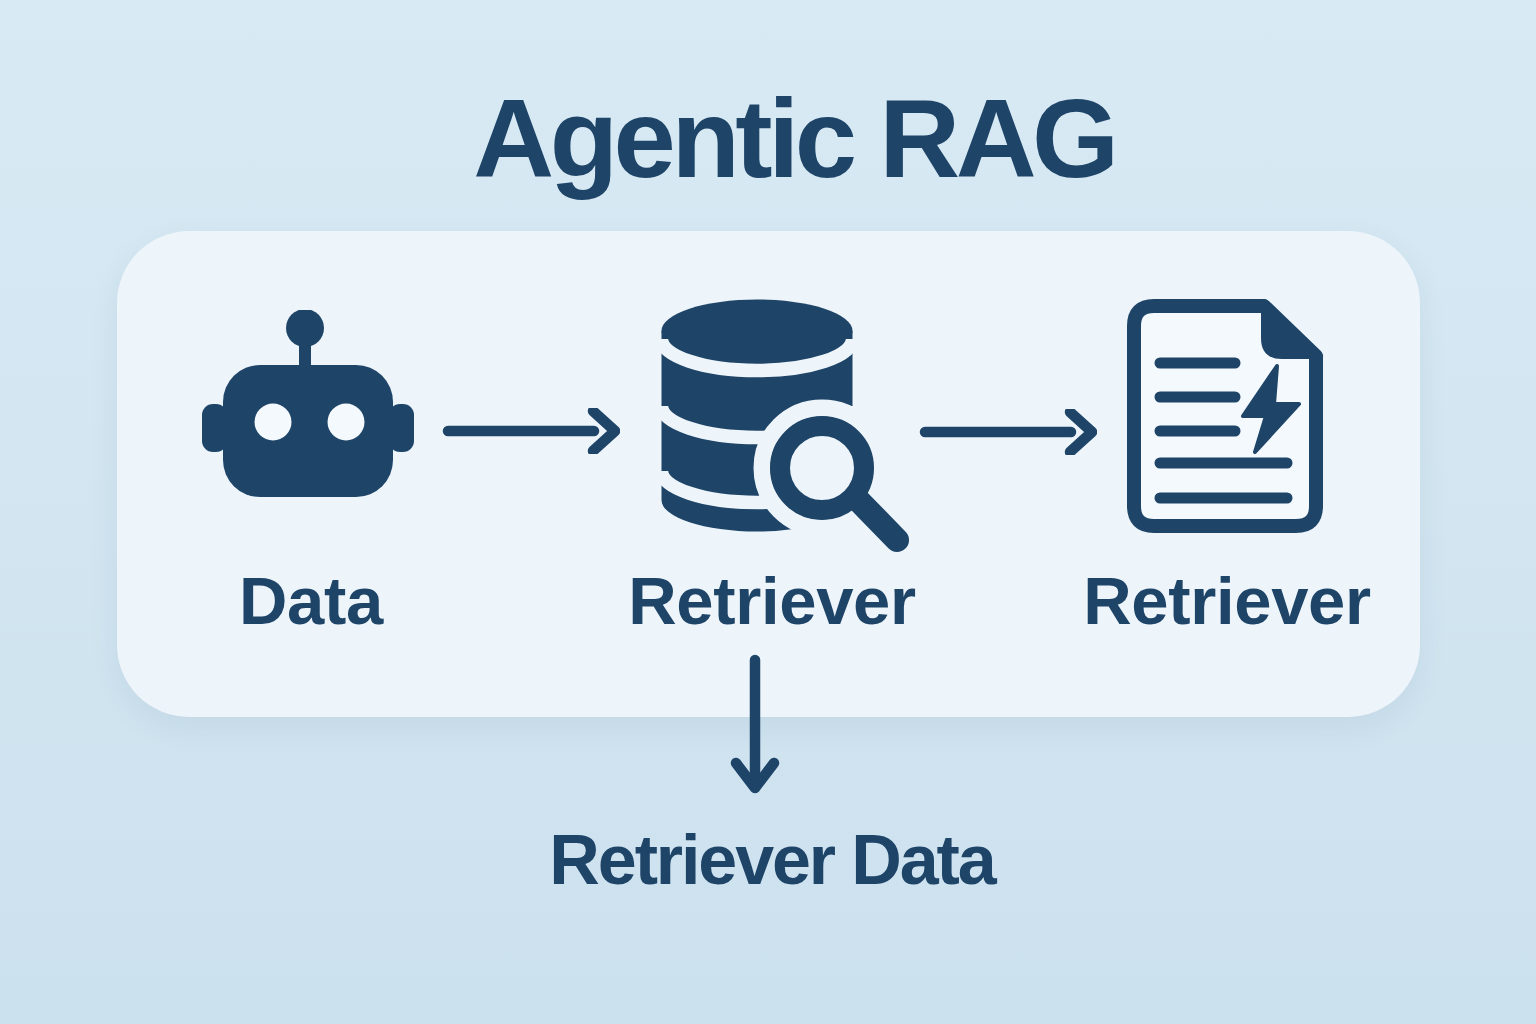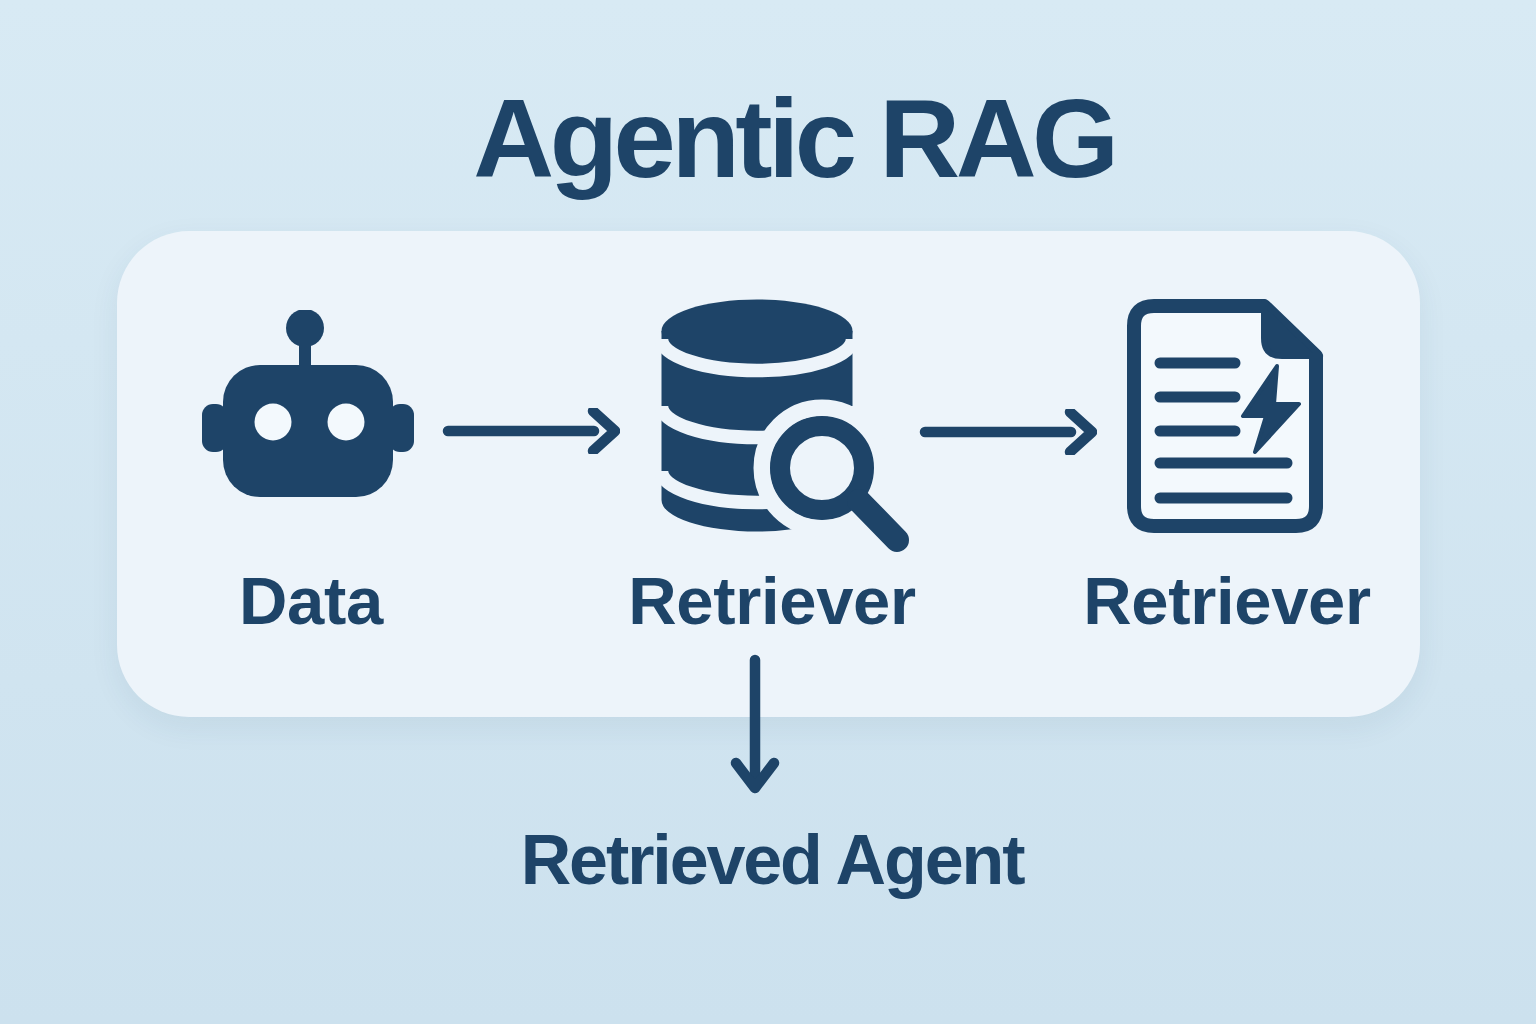--- a/index.html
+++ b/index.html
@@ -130,15 +130,15 @@
     <div class="node-label" style="left:1227px">Retriever</div>
   </div>
 
   <svg class="flow-arrow" style="left:727px;top:653px" width="56" height="145" viewBox="0 0 56 145">
     <g fill="none" stroke="var(--ink)" stroke-width="10.5" stroke-linecap="round" stroke-linejoin="round">
       <line x1="28" y1="7" x2="28" y2="127"></line>
       <polyline points="9,110 28,135 47,110"></polyline>
     </g>
   </svg>
 
-  <div class="output-label">Retrieved Agent</div>
+  <div class="output-label">Retriever Data</div>
 
 </div>
 
 </body></html>

